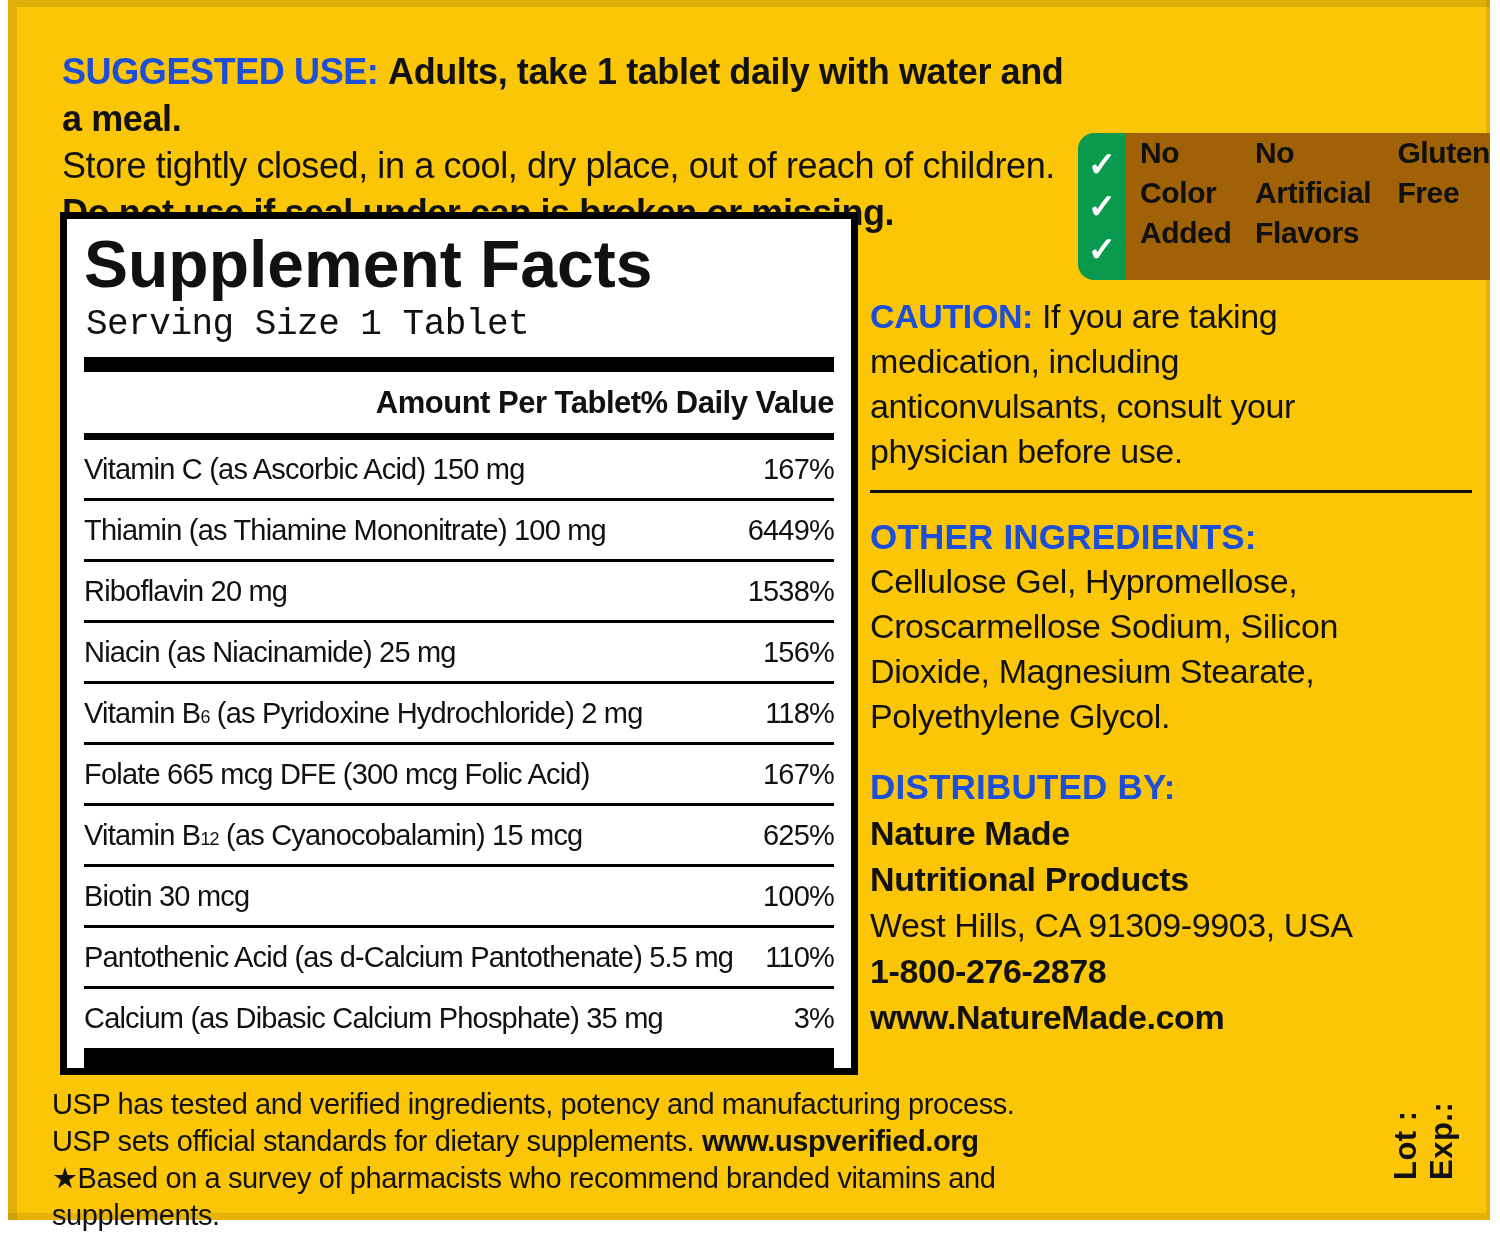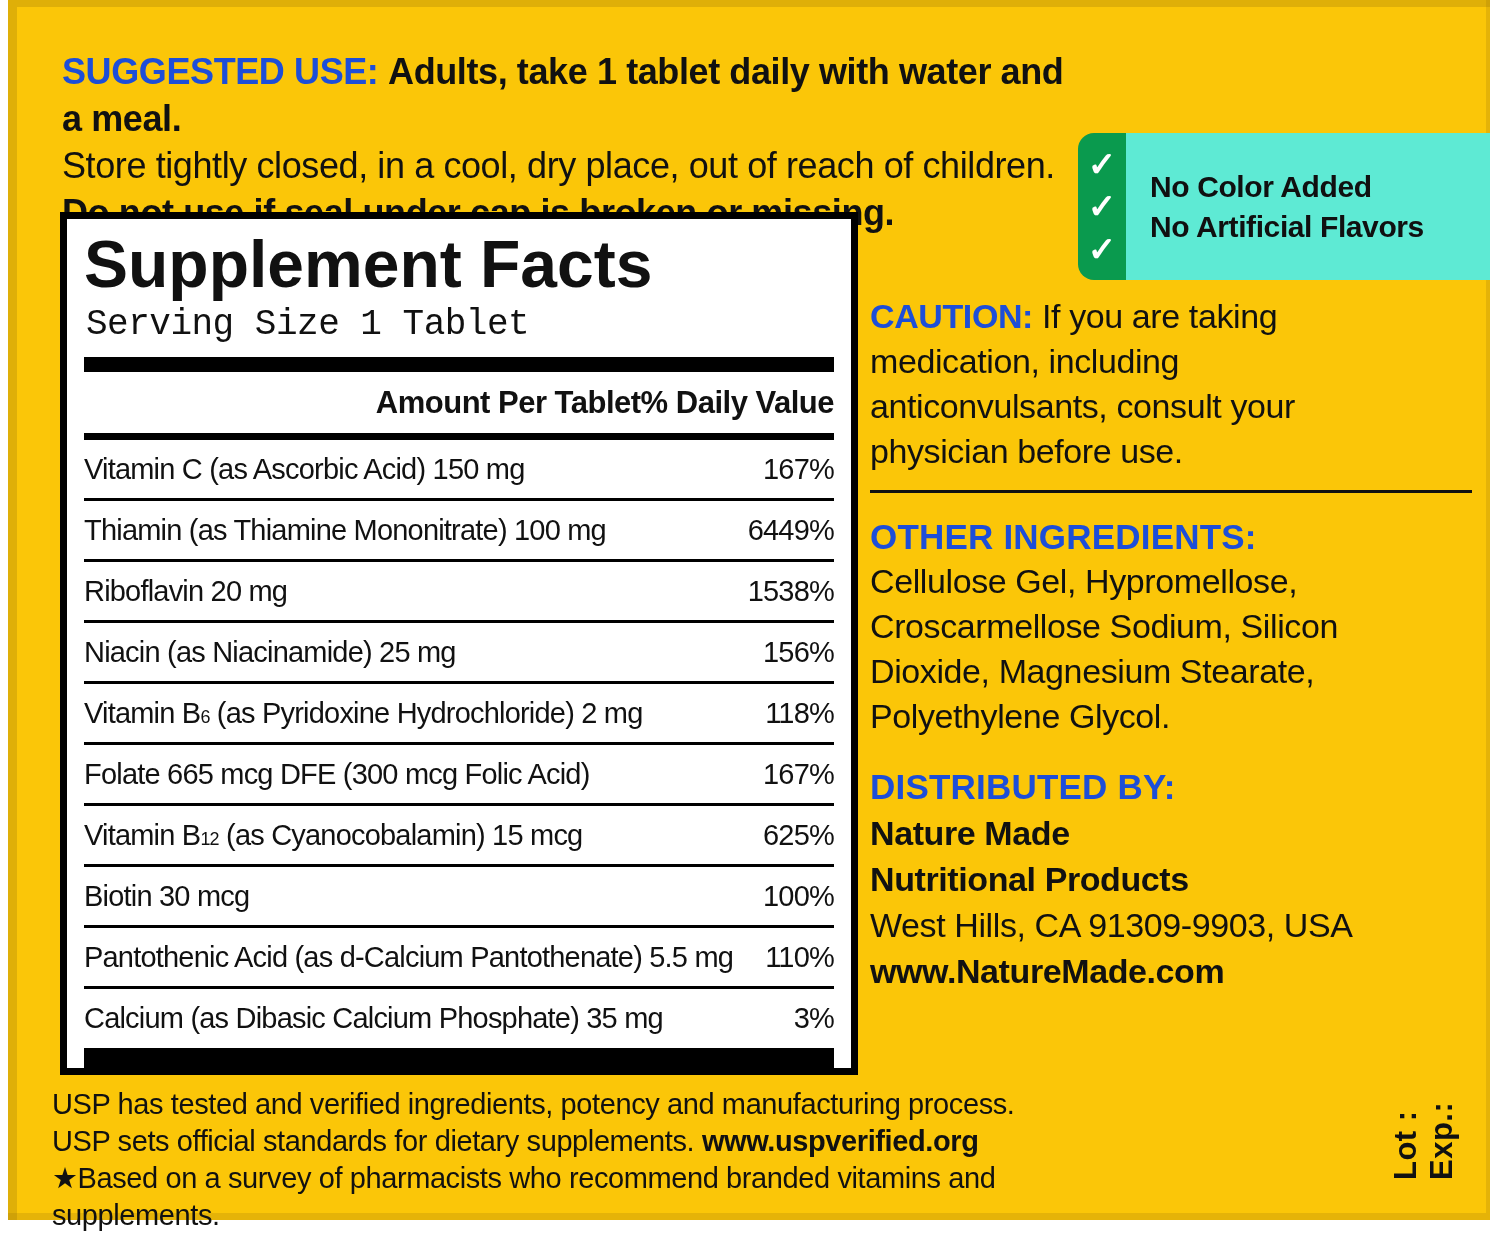--- a/index.html
+++ b/index.html
@@ -40,23 +40,23 @@
   .claims-checks {
     width: 48px; background: #0A9A4E;
     display: flex; flex-direction: column;
     justify-content: space-around; align-items: center;
     padding: 10px 0;
   }
   .claims-checks .check {
     color: #fff; font-weight: bold; font-size: 34px; line-height: 34px;
   }
   .claims-labels {
-    flex: 1; background: #5eead4;
-    display: flex; flex-direction: column; justify-content: center;
-    padding-left: 24px;
+    flex: 1; background: #a16207;
+    display: flex; flex-direction: row; justify-content: center;
+    padding-left: 14px;
   }
   .claims-labels .claim {
     font-size: 30px; font-weight: bold; line-height: 40px;
     letter-spacing: -0.4px; color: #101010;
   }
 
   
   .facts {
     position: absolute; left: 52px; top: 212px; width: 798px; height: 863px;
     background: #fff; border: 7px solid #000;
@@ -144,20 +144,21 @@
 
   <div class="claims">
     <div class="claims-checks" id="claims-checks">
         <div class="check">✓</div>
         <div class="check">✓</div>
         <div class="check">✓</div>
       </div>
     <div class="claims-labels" id="claims-labels">
         <div class="claim">No Color Added</div>
         <div class="claim">No Artificial Flavors</div>
+        <div class="claim">Gluten Free</div>
       </div>
   </div>
 
   <div class="facts">
     <div class="facts-title">Supplement Facts</div>
     <div class="facts-serving">Serving Size 1 Tablet</div>
     <div class="bar-thick"></div>
     <div class="facts-header">
       <span>Amount Per Tablet</span>
       <span>% Daily Value</span>
@@ -218,20 +219,21 @@
     <div class="green-head">OTHER INGREDIENTS:</div>
     <div>Cellulose Gel, Hypromellose, Croscarmellose Sodium, Silicon Dioxide, Magnesium Stearate, Polyethylene Glycol.</div>
   </div>
 
   <div class="dist">
     <div class="green-head">DISTRIBUTED BY:</div>
     <div id="dist-lines">
         <div class="dist-line bold">Nature Made</div>
         <div class="dist-line bold">Nutritional Products</div>
         <div class="dist-line">West Hills, CA 91309-9903, USA</div>
+        <div class="dist-line bold">1-800-276-2878</div>
         <div class="dist-line bold">www.NatureMade.com</div>
       </div>
   </div>
 
   <div class="usp" id="usp-lines">
       <div>USP has tested and verified ingredients, potency and manufacturing process.</div>
       <div>USP sets official standards for dietary supplements. <span class="bold">www.uspverified.org</span></div>
       <div>★Based on a survey of pharmacists who recommend branded vitamins and supplements.</div>
     </div>
 

